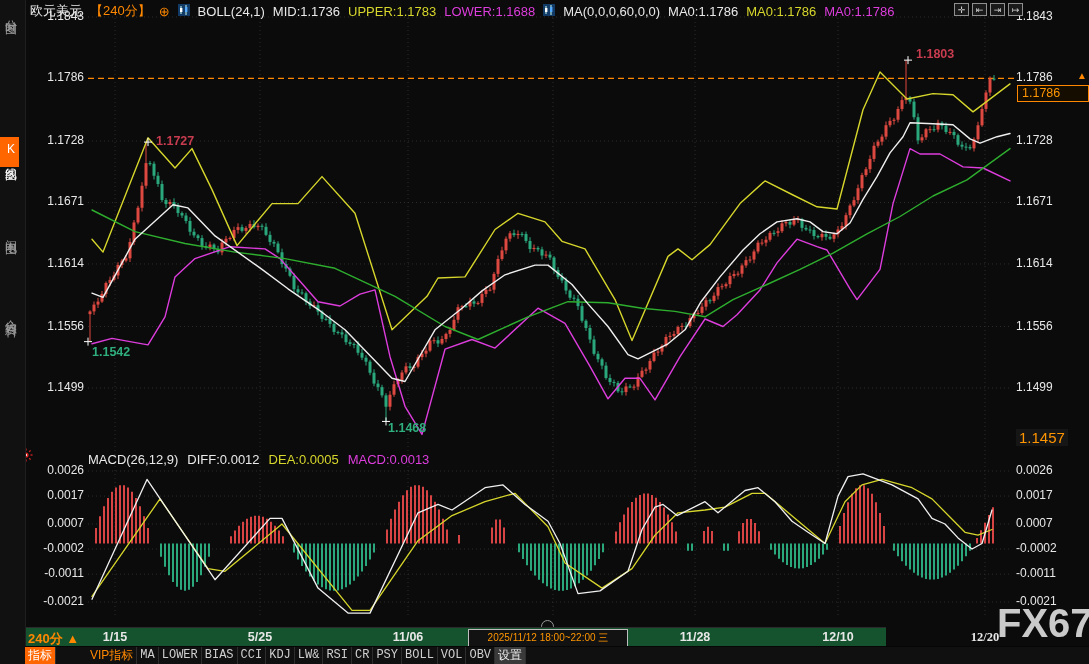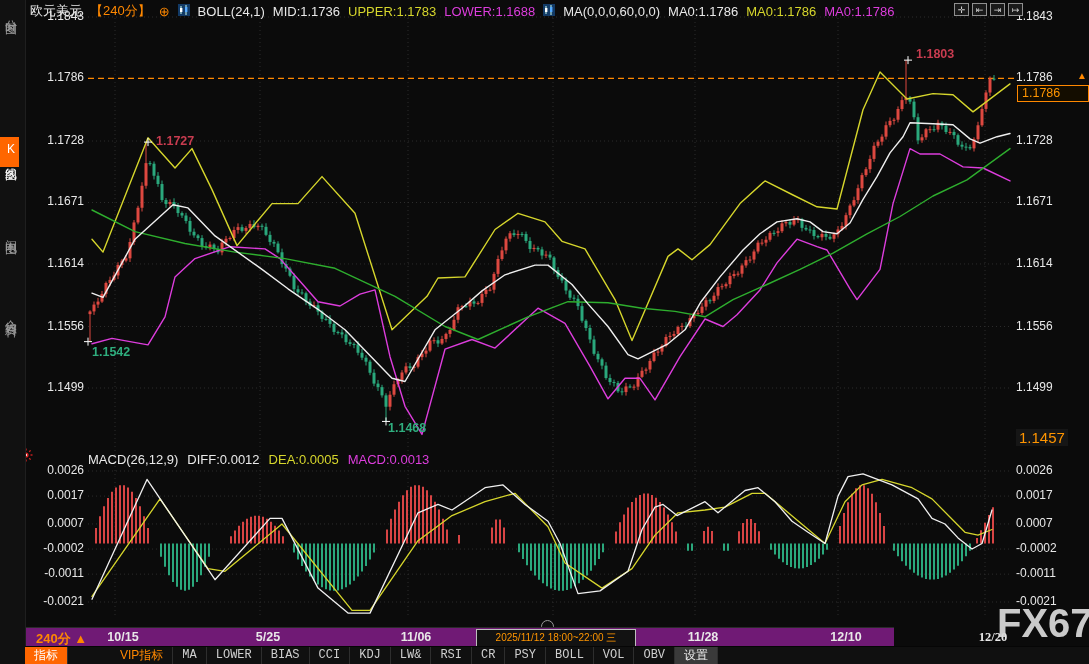--- a/index.html
+++ b/index.html
@@ -29,28 +29,28 @@
   #macd-gear{position:absolute;left:19px;top:448px;z-index:5;cursor:pointer;}
   
   #price-badge{position:absolute;left:1017px;top:85px;width:66px;height:15px;border:1px solid #ff8800;
                background:#140d00;color:#ff9500;font-size:12.5px;line-height:15px;padding-left:4px;z-index:6;}
   #low-marker{position:absolute;left:1016px;top:429px;background:#161616;color:#ff9500;font-size:15px;
               padding:0 3px;z-index:6;}
   #axis-arrow{position:absolute;left:1077px;top:70px;color:#ff8800;font-size:10px;z-index:7;}
   #resize-handle{position:absolute;left:541px;top:620px;width:11px;height:11px;border:1px solid #9a9a9a;
                  border-radius:50%;background:#0d0d0d;z-index:4;}
   
-  #date-row{position:absolute;left:8px;top:627px;width:886px;height:19px;background:#701a75;
+  #date-row{position:absolute;left:0;top:627px;width:886px;height:19px;background:#14532d;
             border-top:1px solid #2b2b2b;z-index:5;}
   #period-label{position:absolute;left:28px;top:2px;color:#ff8800;font-size:13px;font-weight:bold;}
   #crosshair-box{position:absolute;left:468px;top:1px;width:158px;height:16px;border:1px solid #bdbdbd;
                  background:#121212;color:#ff9500;font-size:10px;line-height:16px;text-align:center;}
   #toolbar-row{position:absolute;left:25px;right:0;top:646px;height:18px;background:#101010;display:flex;
                align-items:stretch;z-index:6;border-top:1px solid #060606;}
-  .tb{border-right:1px solid #2e2e2e;color:#cfcfcf;font-size:12px;line-height:17px;padding:0 9px;cursor:pointer;
+  .tb{border-right:1px solid #2e2e2e;color:#cfcfcf;font-size:12px;line-height:17px;padding:0 3px;cursor:pointer;
       font-family:"Liberation Mono",monospace;white-space:nowrap;}
   .tb.cn{font-family:"Liberation Sans",sans-serif;margin-top:32px;}
   .tb.active{background:#ff6600;color:#fff;font-family:"Liberation Sans",sans-serif;}
   .tb.vip{color:#ff8800;font-family:"Liberation Sans",sans-serif;}
   .tb.settings{background:#3a3a3a;color:#eee;font-family:"Liberation Sans",sans-serif;}
   #watermark{position:absolute;left:997px;top:601px;font-size:40px;font-weight:bold;color:#d9d9d9;
              letter-spacing:0px;z-index:9;opacity:.93;}
 </style>
 </head>
 <body>
@@ -820,21 +820,21 @@
   </div>
 
   <div id="price-badge">1.1786</div>
   <div id="low-marker">1.1457</div>
   <div id="axis-arrow">▲</div>
   <div id="resize-handle"></div>
 
   <div id="date-row">
     <span id="period-label">240分 ▲</span>
     <span id="crosshair-box">2025/11/12 18:00~22:00 三</span>
-  <div class="date-tick" style="left: 80px;">10/15</div>
+  <div class="date-tick" style="left: 80px;">1/15</div>
       <div class="date-tick" style="left: 225px;">5/25</div>
       <div class="date-tick" style="left: 373px;">11/06</div>
       <div class="date-tick" style="left: 660px;">11/28</div>
       <div class="date-tick" style="left: 803px;">12/10</div>
       <div class="date-tick" style="left: 950px; font-family: Liberation Serif, serif;">12/20</div>
     </div>
 
   <div id="toolbar-row">
       <div class="tb active">指标</div>
       <div class="tb cn">模板</div>

